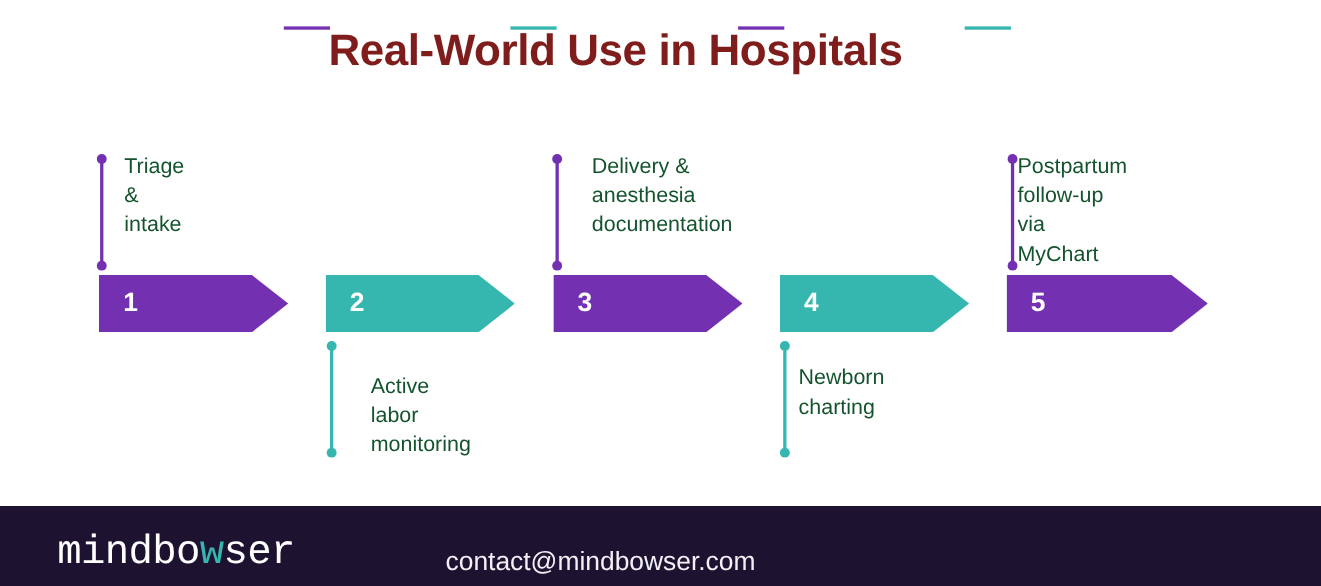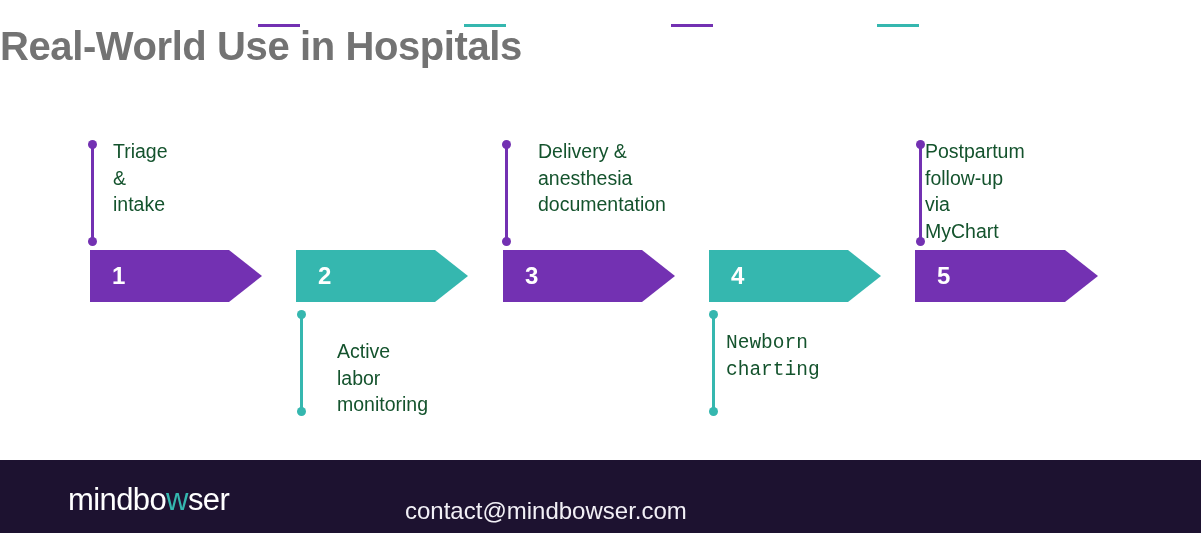--- a/index.html
+++ b/index.html
@@ -21,24 +21,25 @@
     width: 1201px;
     height: 533px;
   }
 
   
   .title {
     position: absolute;
     left: 0;
     top: 24px;
     width: 1119px;
+    text-align: center;
     font-size: 40px;
     font-weight: bold;
     letter-spacing: -0.4px;
-    color: #737373;
+    color: #7f1d1d;
     font-family: "Liberation Sans", sans-serif;
   }
 
   
   .stage {
     position: absolute;
     left: 0;
     top: 0;
     width: 1201px;
     height: 460px;
@@ -110,25 +111,24 @@
     left: 0;
     top: 460px;
     width: 1201px;
     height: 73px;
     background: #1d1230;
   }
   .logo {
     position: absolute;
     left: 52px;
     top: 22px;
-    font-size: 31px;
+    font-size: 37px;
     color: #ffffff;
     letter-spacing: -0.6px;
-    font-family: Liberation Sans, sans-serif;
-    margin-left: 16px;
+    font-family: Liberation Mono, monospace;
   }
   .logo .w { color: #35b7af; }
   .footer-email {
     position: absolute;
     left: 405px;
     top: 25px;
     font-size: 24px;
     color: #f2f0f6;
     font-family: "Liberation Sans", sans-serif;
     margin-top: 12px;
@@ -196,21 +196,21 @@
       <div class="dot" style="top:95px; background:#7331b2;"></div>
       <div class="ctext" style="left:14px;margin-left:19px;">Delivery &amp;
 anesthesia
 documentation</div>
     </div>
 
     <div class="callout below" style="left:712px; top:312px; height:100px;">
       <div class="stemline" style="top:0; height:100px; background:#35b7af;"></div>
       <div class="dot" style="top:-2px; background:#35b7af;"></div>
       <div class="dot" style="top:95px; background:#35b7af;"></div>
-      <div class="ctext" style="top:18px; left:14px;font-family:Liberation Mono, monospace;">Newborn
+      <div class="ctext" style="top:18px; left:14px;">Newborn
 charting</div>
     </div>
 
     <div class="callout above" style="left:919px; top:142px; height:100px;">
       <div class="stemline" style="top:0; height:100px; background:#7331b2;"></div>
       <div class="dot" style="top:-2px; background:#7331b2;"></div>
       <div class="dot" style="top:95px; background:#7331b2;"></div>
       <div class="ctext" style="left:6px;">Postpartum
 follow-up via
 MyChart</div>

